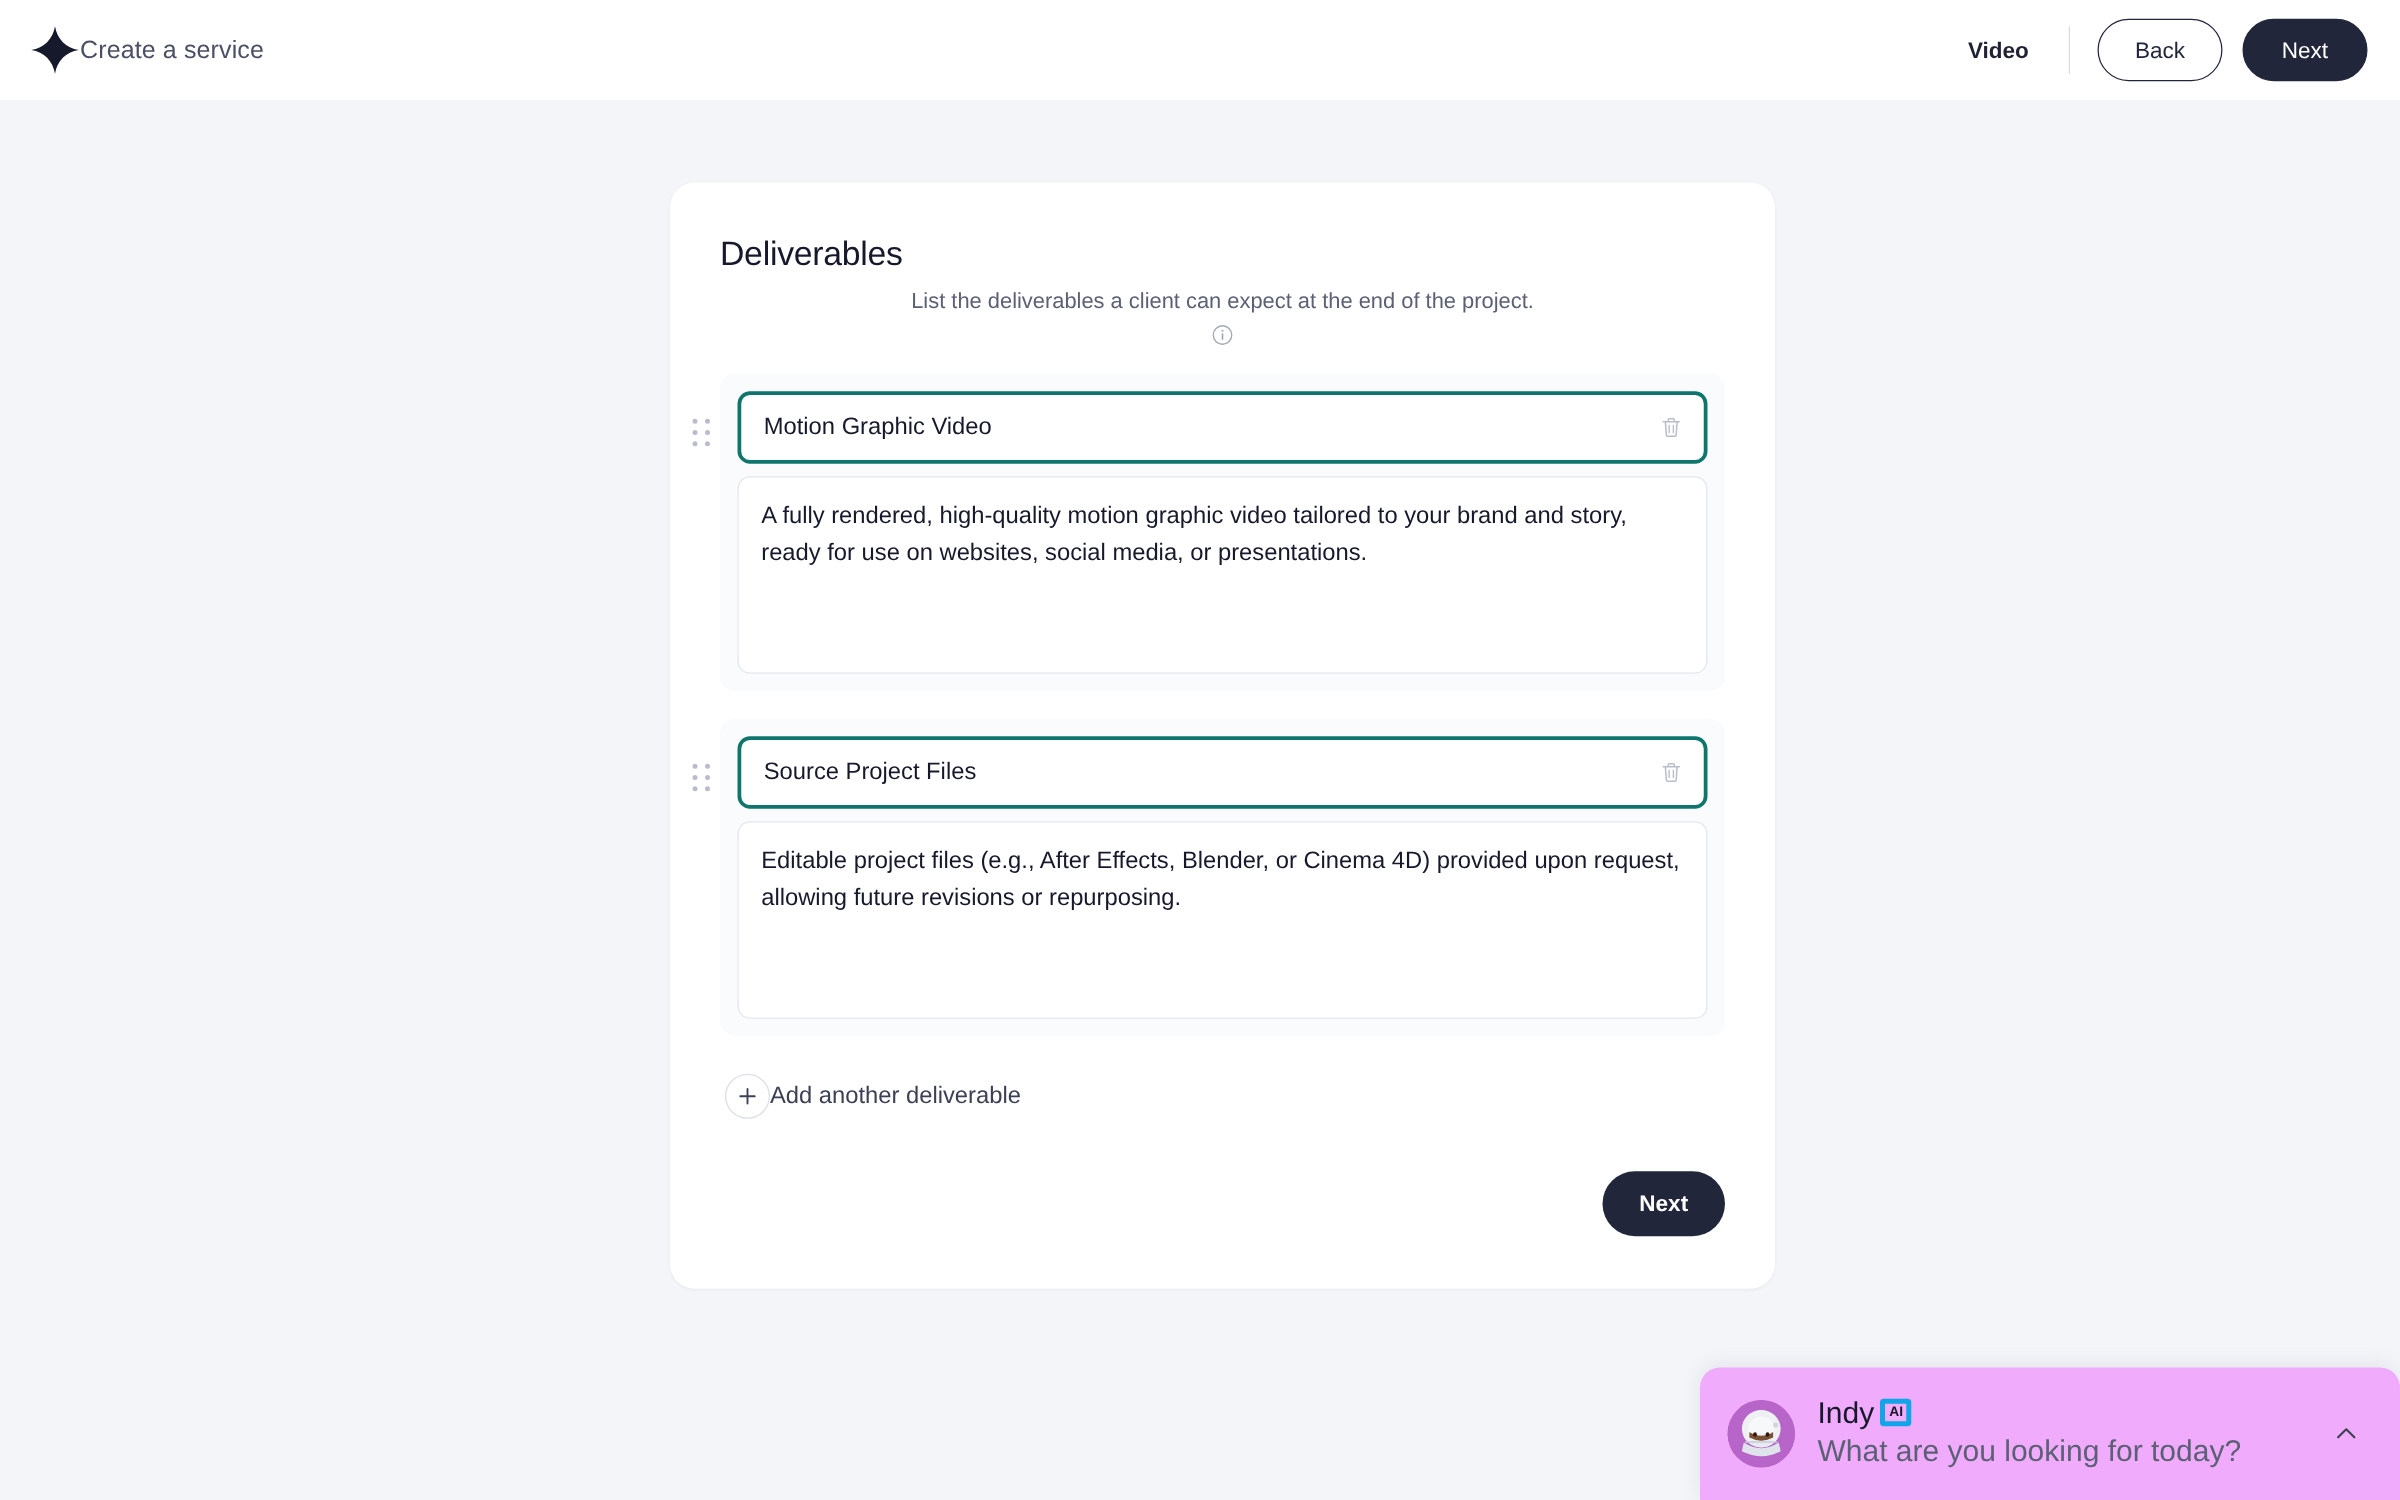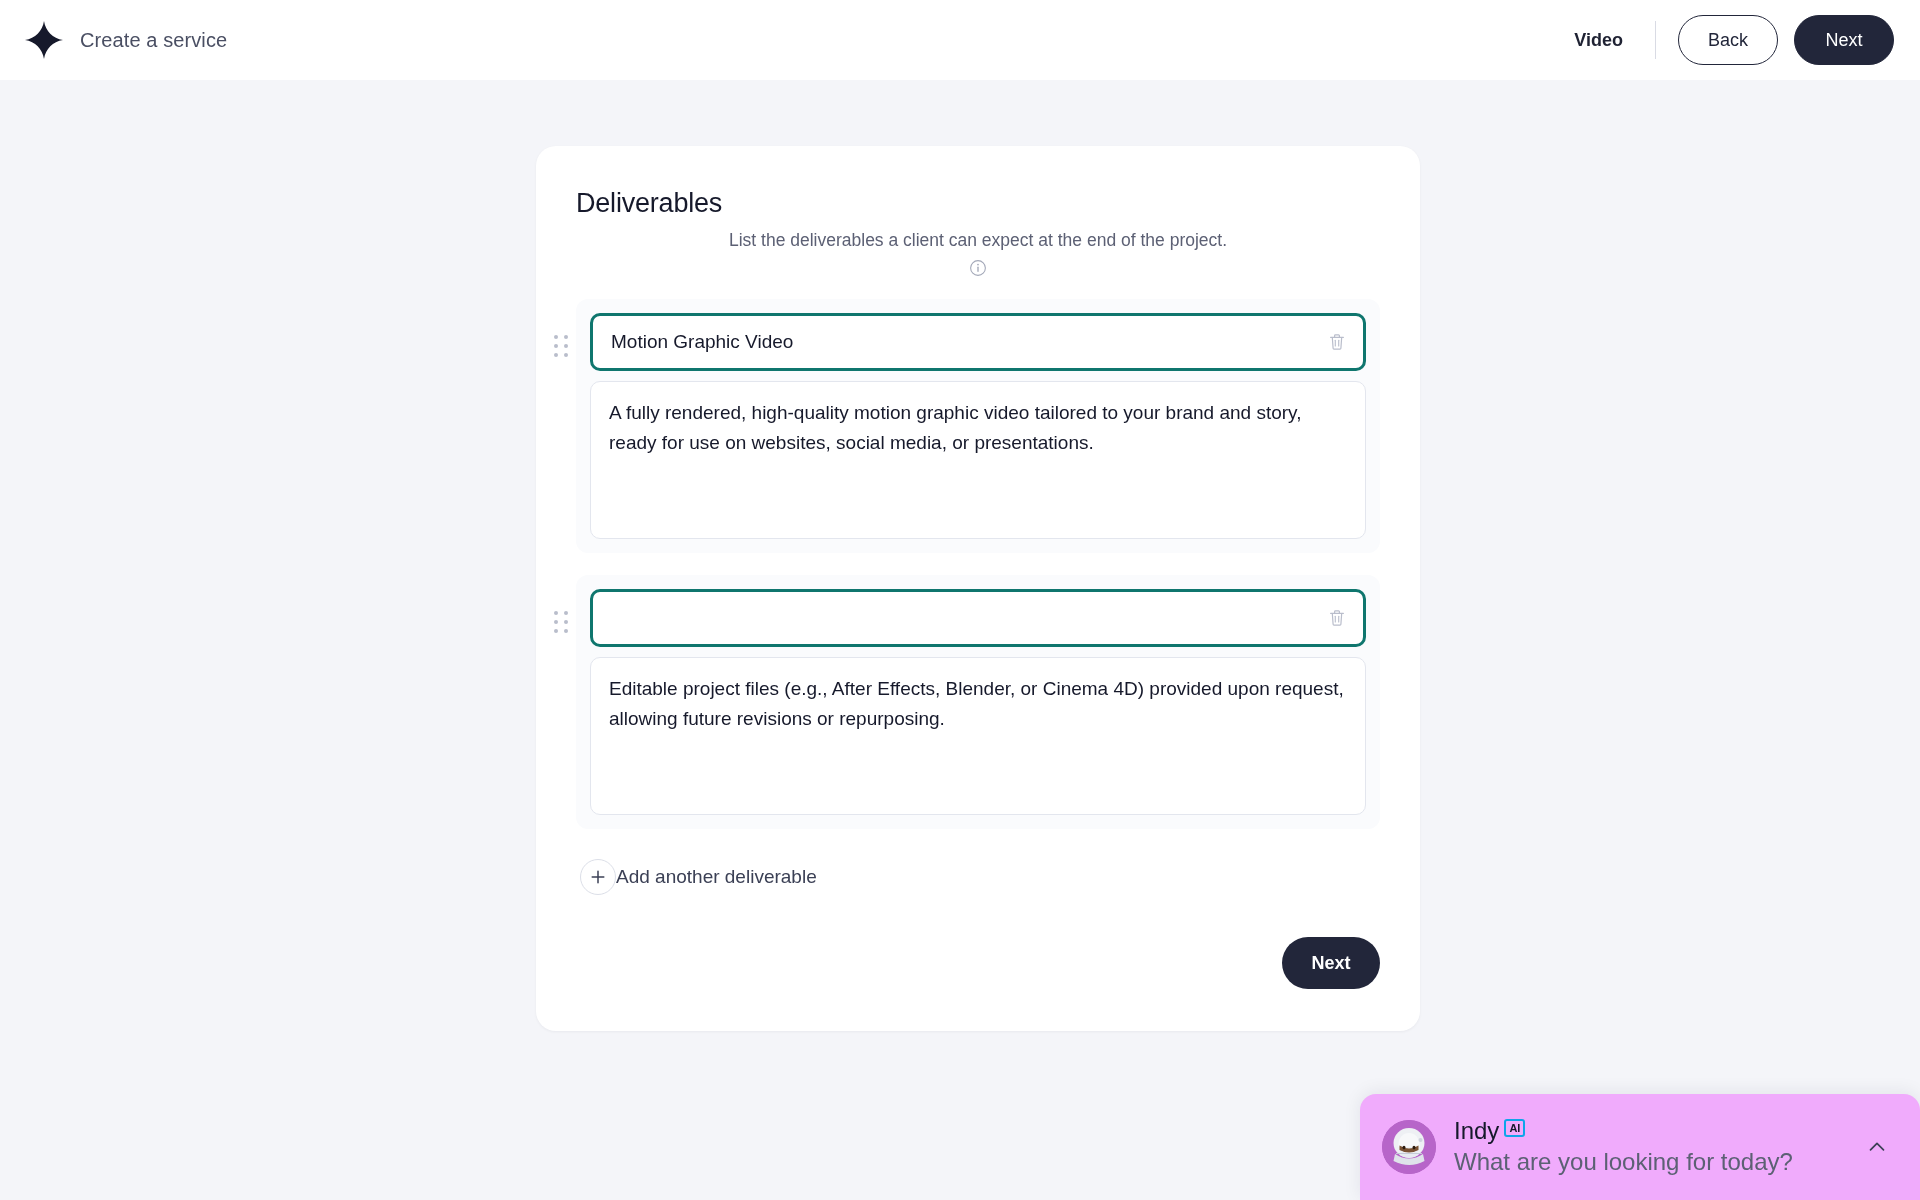--- a/index.html
+++ b/index.html
@@ -25,21 +25,20 @@
     height: 80px;
     background: #ffffff;
     display: flex;
     align-items: center;
     z-index: 40;
   }
 
   .brand {
     display: flex;
     align-items: center;
-    gap: 16px;
     margin-left: 24px;
   }
 
   .brand-logo {
     width: 40px;
     height: 40px;
     display: block;
   }
 
   .brand-title {
@@ -353,21 +352,21 @@
   .indy-name {
     font-size: 24px;
     color: #16192b;
     line-height: 1.05;
   }
 
   .indy-badge {
     font-size: 11px;
     font-weight: bold;
     color: #16192b;
-    border: 2px solid #0ea5e9;
+    border: 4px solid #0ea5e9;
     border-radius: 3px;
     padding: 1px 3px;
     line-height: 1.1;
     margin-top: 1px;
   }
 
   .indy-prompt {
     font-size: 24px;
     color: #5c6074;
   }
@@ -461,20 +460,21 @@
           <div class="drag-handle">
             <i></i>
               <i></i>
               <i></i>
               <i></i>
               <i></i>
               <i></i>
           </div>
 
           <div class="title-field">
+            <input type="text" value="Source Project Files" style="">
             <button class="trash-btn">
               <span>
                 <svg class="trash-icon" viewBox="0 0 20 20" aria-hidden="true">
                   <path d="M3.6 5.3 H16.4" stroke="#b9bdcb" stroke-width="1.2" stroke-linecap="round"></path>
                   <path d="M7.6 5.3 V3.7 a0.8 0.8 0 0 1 0.8-0.8 h3.2 a0.8 0.8 0 0 1 0.8 0.8 V5.3" fill="none" stroke="#b9bdcb" stroke-width="1.2"></path>
                   <path d="M5.3 5.3 L6.1 16.2 a0.9 0.9 0 0 0 0.9 0.85 h6 a0.9 0.9 0 0 0 0.9-0.85 L14.7 5.3" fill="none" stroke="#b9bdcb" stroke-width="1.2" stroke-linejoin="round"></path>
                   <path d="M8.3 8.3 V14" stroke="#b9bdcb" stroke-width="1.1" stroke-linecap="round"></path>
                   <path d="M11.7 8.3 V14" stroke="#b9bdcb" stroke-width="1.1" stroke-linecap="round"></path>
                 </svg>
               </span>

